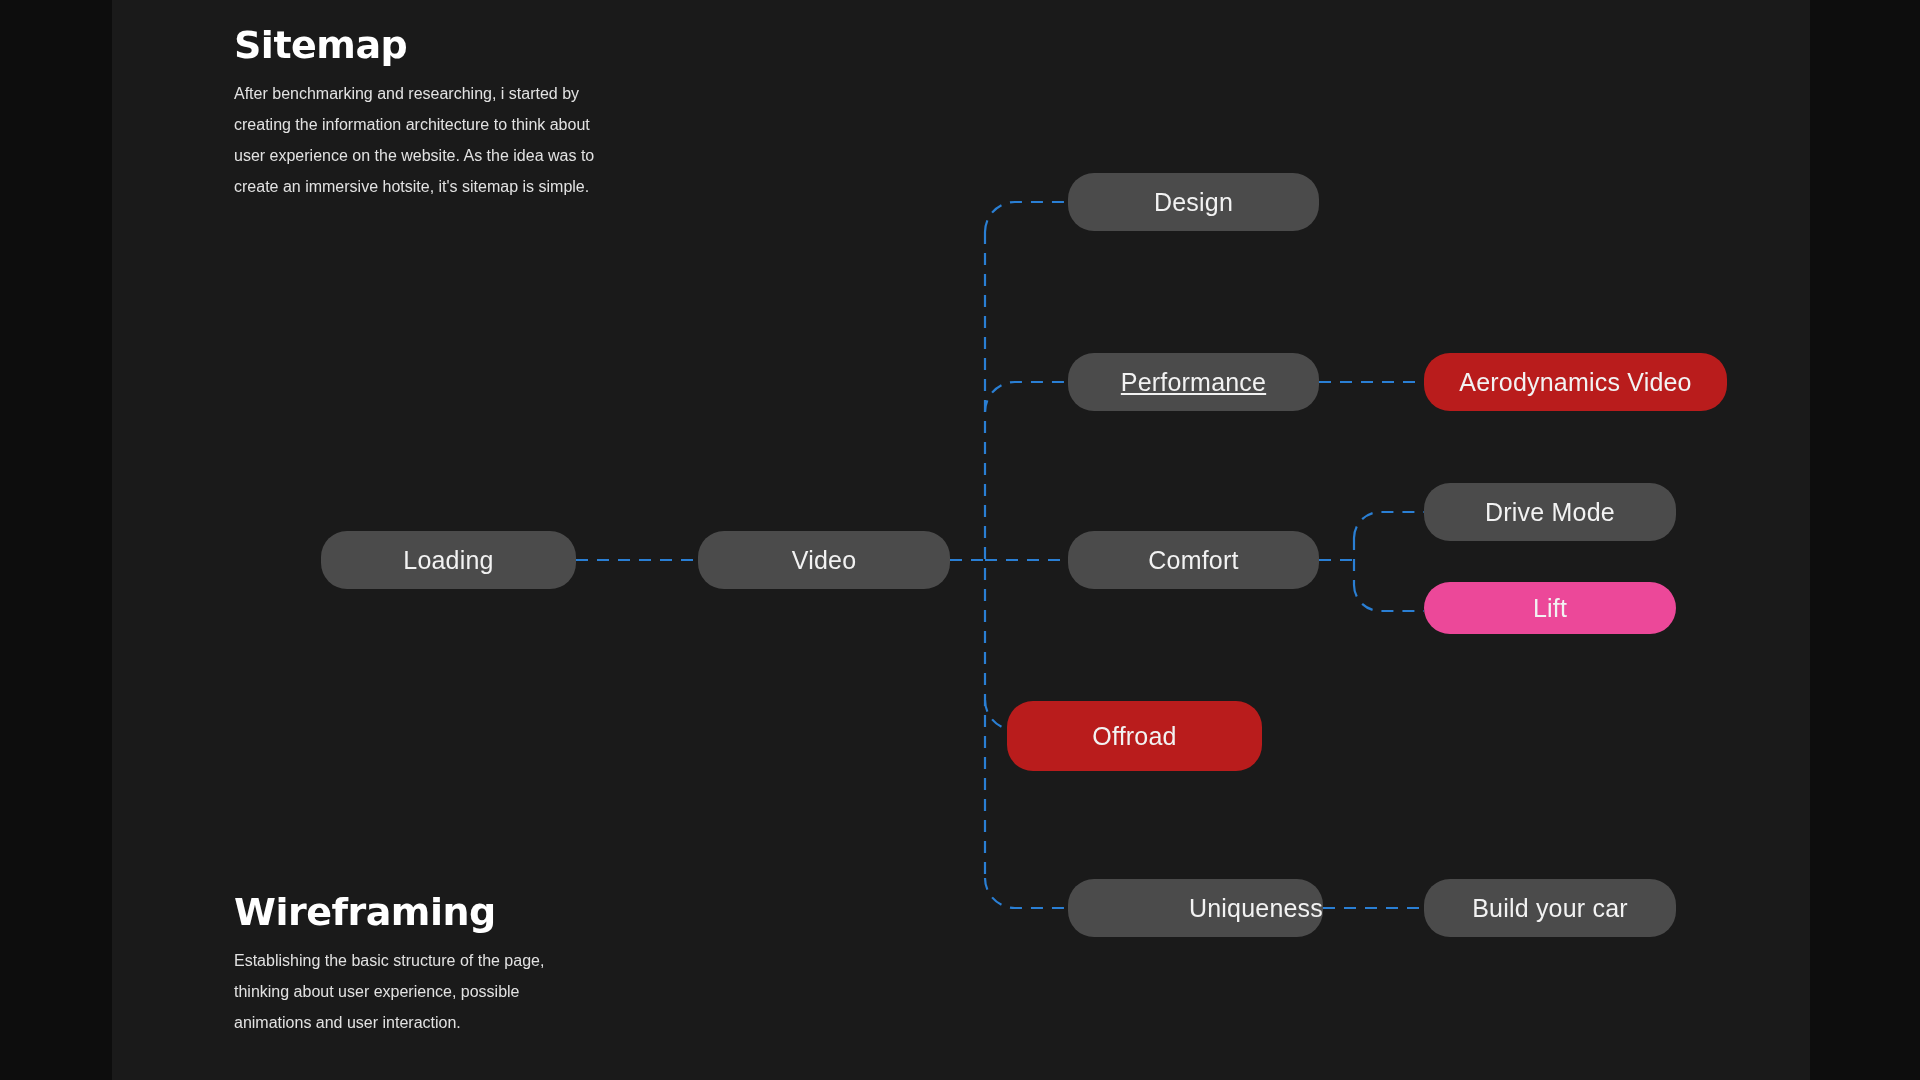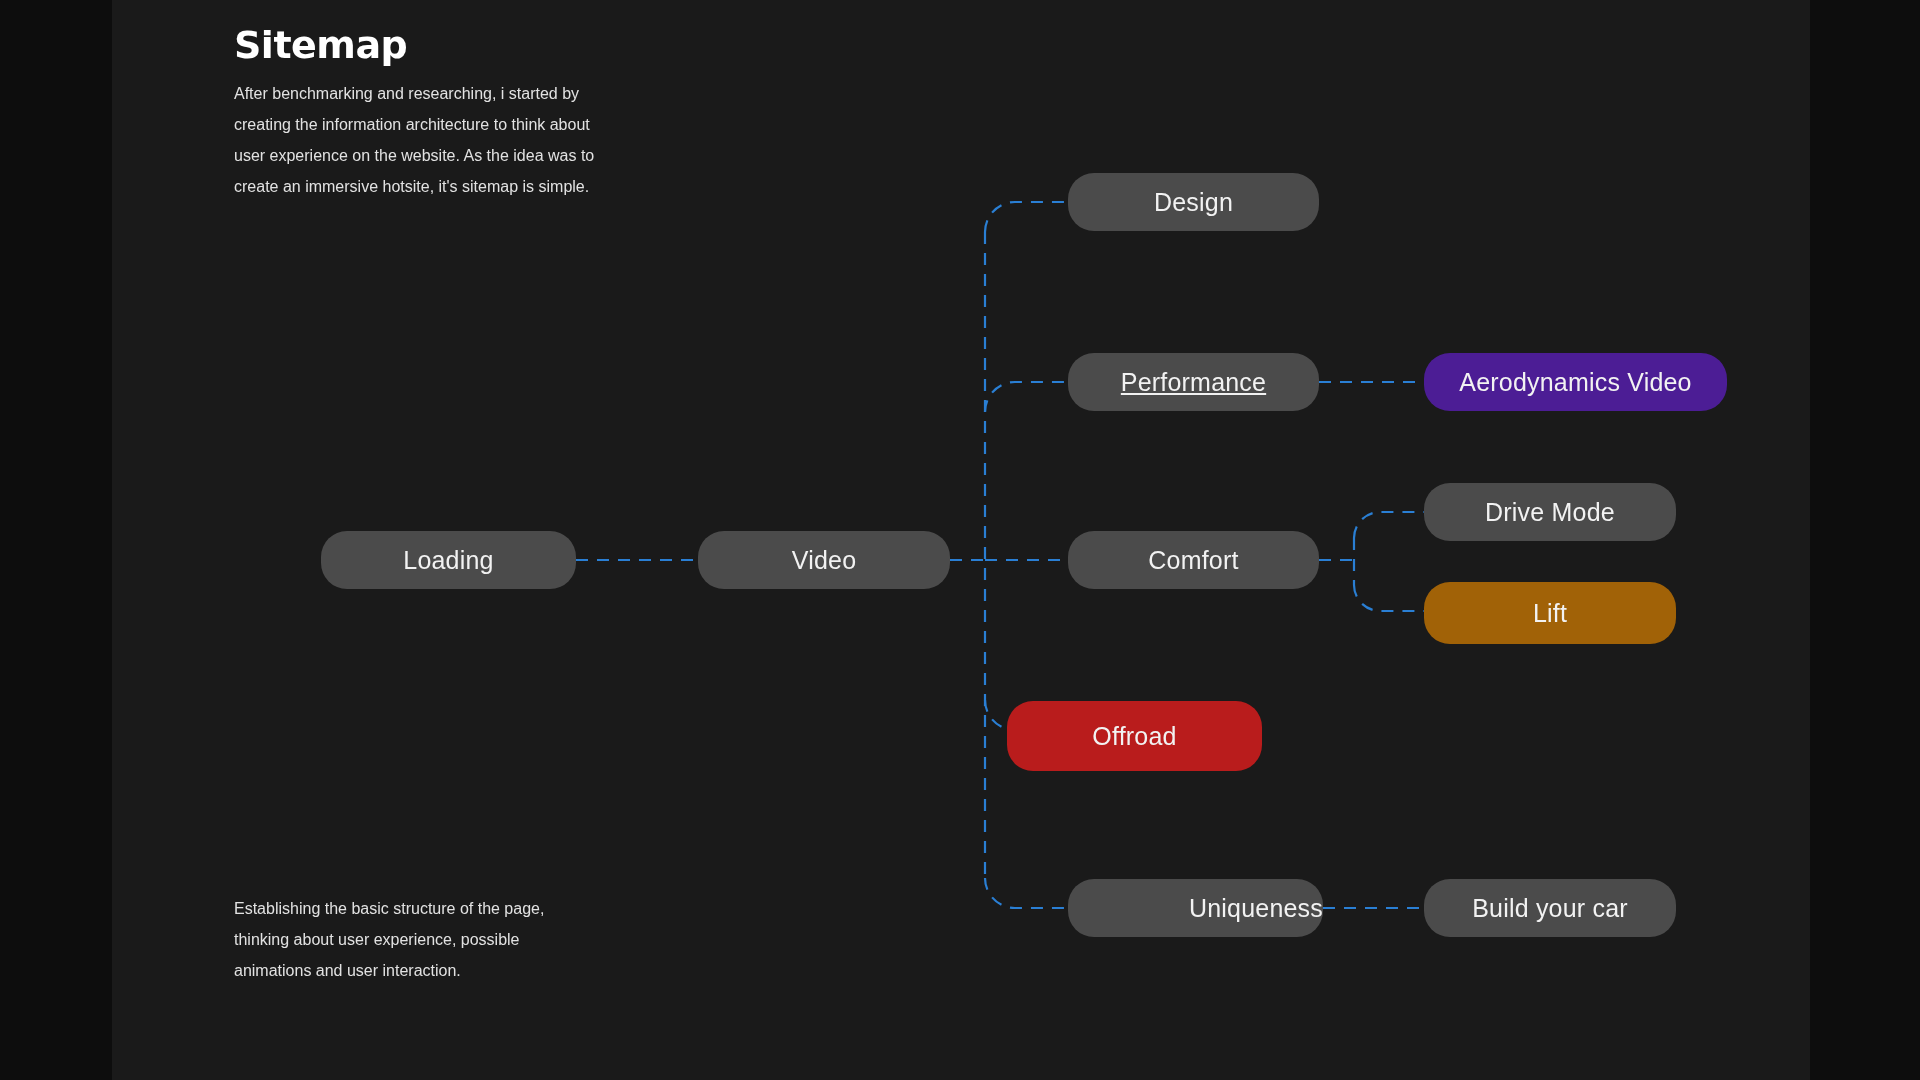--- a/index.html
+++ b/index.html
@@ -108,20 +108,21 @@
 
   <div class="section-block" id="sitemap-block">
     <h1 class="section-title">Sitemap</h1>
     <p class="section-body">After benchmarking and researching, i started by
 creating the information architecture to think about
 user experience on the website. As the idea was to
 create an immersive hotsite, it's sitemap is simple.</p>
   </div>
 
   <div class="section-block" id="wireframing-block">
+    <h1 class="section-title">Wireframing</h1>
     <p class="section-body">Establishing the basic structure of the page,
 thinking about user experience, possible
 animations and user interaction.</p>
   </div>
 
   <svg id="connectors" viewBox="0 0 1920 1080">
     <g id="edge-group" fill="none" stroke-width="2.2" stroke-dasharray="12 9" stroke-linecap="butt">
         <path d="M 985 232 L 985 878" stroke="#2a7fd4"></path>
         <path d="M 950 560 L 985 560" stroke="#2a7fd4"></path>
         <path d="M 576 560 L 698 560" stroke="#2a7fd4"></path>
@@ -145,30 +146,30 @@
       </div>
       <div class="node" style="left: 698px; top: 531px; width: 252px; height: 58px; background: rgb(75, 75, 75); color: rgb(242, 242, 242);">
         <span>Video</span>
       </div>
       <div class="node" style="left: 1068px; top: 173px; width: 251px; height: 58px; background: rgb(75, 75, 75); color: rgb(242, 242, 242);">
         <span>Design</span>
       </div>
       <div class="node" style="left: 1068px; top: 353px; width: 251px; height: 58px; background: rgb(75, 75, 75); color: rgb(242, 242, 242); text-decoration: underline;">
         <span>Performance</span>
       </div>
-      <div class="node" style="left: 1424px; top: 353px; width: 303px; height: 58px; background: #4c1d95; color: rgb(242, 242, 242); text-align: right;">
+      <div class="node" style="left: 1424px; top: 353px; width: 303px; height: 58px; background: #b91c1c; color: rgb(242, 242, 242); text-align: right;">
         <span>Aerodynamics Video</span>
       </div>
       <div class="node" style="left: 1068px; top: 531px; width: 251px; height: 58px; background: rgb(75, 75, 75); color: rgb(242, 242, 242);">
         <span>Comfort</span>
       </div>
       <div class="node" style="left: 1424px; top: 483px; width: 252px; height: 58px; background: rgb(75, 75, 75); color: rgb(242, 242, 242);">
         <span>Drive Mode</span>
       </div>
-      <div class="node" style="left: 1424px; top: 582px; width: 252px; height: 62px; background: #a16207; color: rgb(242, 242, 242);">
+      <div class="node" style="left: 1424px; top: 582px; width: 252px; height: 52px; background: #ec4899; color: rgb(242, 242, 242);">
         <span>Lift</span>
       </div>
       <div class="node" style="left: 1007px; top: 701px; width: 255px; height: 70px; background: #b91c1c; color: rgb(242, 242, 242);">
         <span>Offroad</span>
       </div>
       <div class="node" style="left: 1068px; top: 879px; width: 255px; height: 58px; background: rgb(75, 75, 75); color: rgb(242, 242, 242); justify-content: flex-end;">
         <span>Uniqueness</span>
       </div>
       <div class="node" style="left: 1424px; top: 879px; width: 252px; height: 58px; background: rgb(75, 75, 75); color: rgb(242, 242, 242);">
         <span>Build your car</span>

